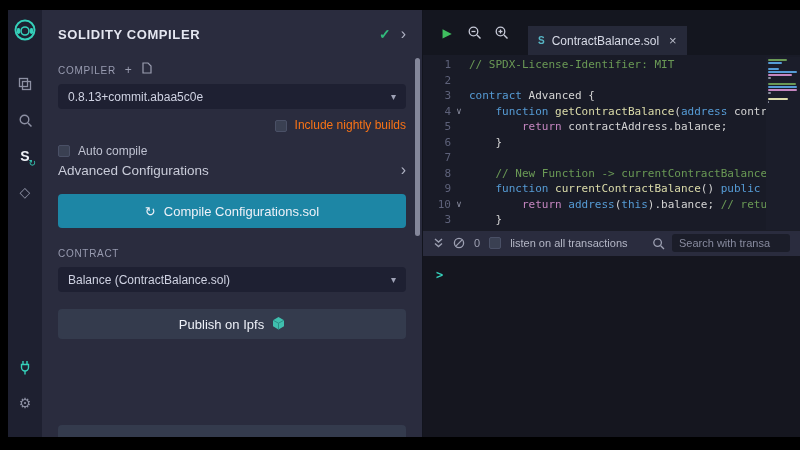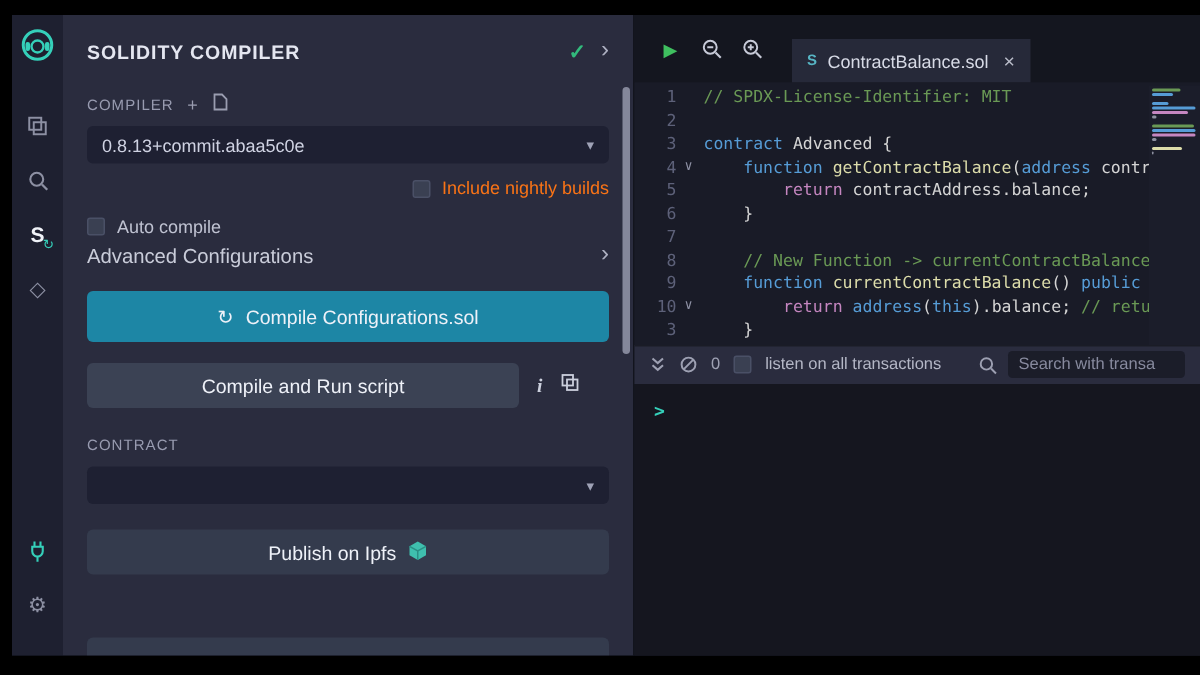--- a/index.html
+++ b/index.html
@@ -148,37 +148,26 @@
       <div class="advanced">
         <span>Advanced Configurations</span>
         <span class="chev">›</span>
       </div>
 
       <button class="btn btn-compile">
         <span>↻</span>
         <span>Compile Configurations.sol</span>
       </button>
 
-      <div class="run-row">
-        <button class="btn btn-run">
-          <span>Compile and Run script</span>
-        </button>
-        <span class="info-ic">i</span>
-        <span>
-          <svg width="12" height="12" viewBox="0 0 12 12">
-            <rect x="1" y="1" width="7" height="7" fill="none" stroke="#ccd0dd" stroke-width="1.2"></rect>
-            <rect x="4" y="4" width="7" height="7" fill="none" stroke="#ccd0dd" stroke-width="1.2"></rect>
-          </svg>
-        </span>
-      </div>
 
       <div class="section-label">
         <span>CONTRACT</span>
       </div>
       <div class="select">
+        <span>Balance (ContractBalance.sol)</span>
         <span class="caret">▾</span>
       </div>
 
       <button class="btn btn-publish">
         <span>Publish on Ipfs</span>
         <span>
           <svg width="13" height="14" viewBox="0 0 13 14">
             <polygon points="6.5,1 12,4.2 12,10.2 6.5,13.4 1,10.2 1,4.2" fill="#3fbfae"></polygon>
             <polyline points="1,4.2 6.5,7.2 12,4.2" fill="none" stroke="#2a8f85" stroke-width="1"></polyline>
             <line x1="6.5" y1="7.2" x2="6.5" y2="13.4" stroke="#2a8f85" stroke-width="1"></line>

